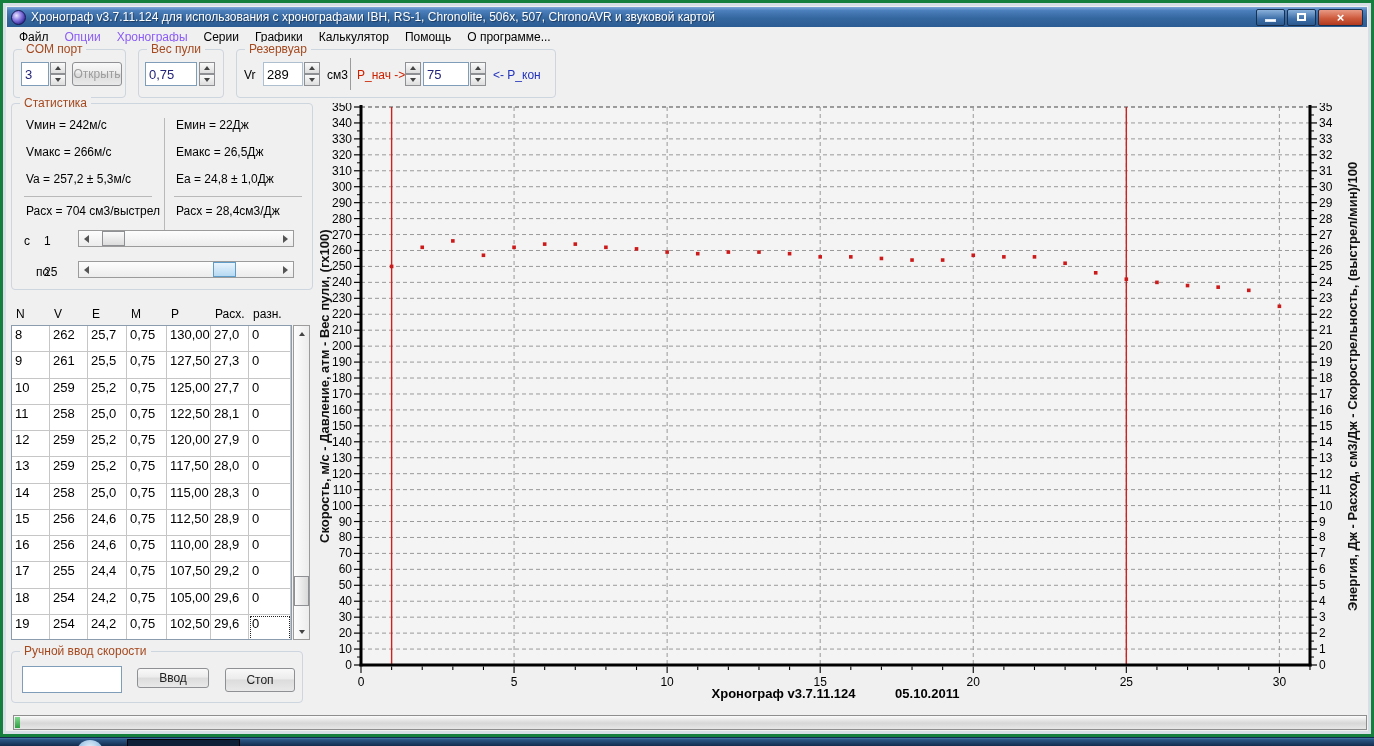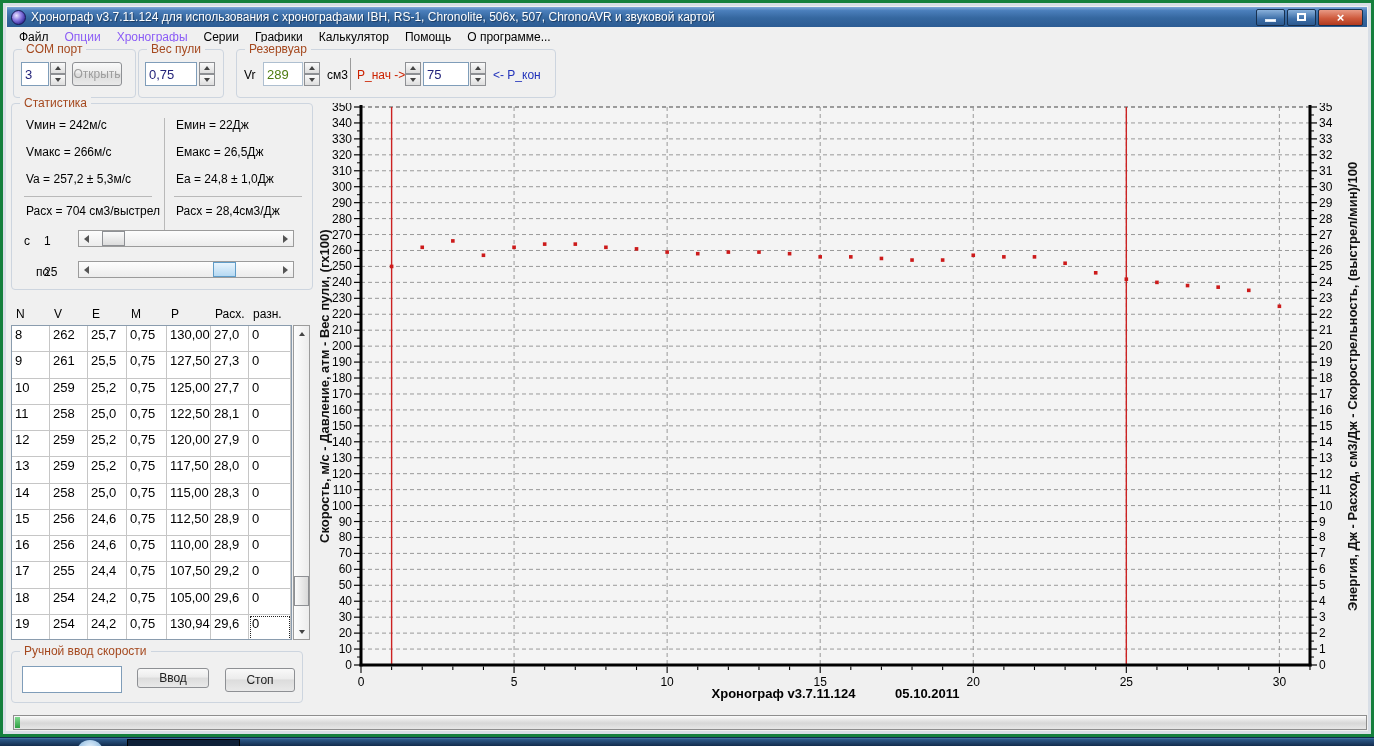--- a/index.html
+++ b/index.html
@@ -47,21 +47,21 @@
   }
   .groupbox > .gb-title {
     position:absolute; top:-8px; left:8px; background:#f0f0f0; padding:0 4px;
     color:#a5491f; white-space:nowrap;
   }
   
   .edit {
     border:1px solid #7f9db9; background:#fff; color:#23237a;
     font-family:"Liberation Sans",sans-serif; font-size:13px; padding:2px 3px; outline:none;
   }
-  .edit[disabled] { color:#4d7c0f; border-color:#aebfd0; background:#fff; }
+  .edit[disabled] { color:#000000; border-color:#aebfd0; background:#fff; }
   .btn {
     border:1px solid #8e9094; border-radius:3px; color:#222;
     background:linear-gradient(to bottom,#f9f9f9 0%,#ececec 45%,#dcdcdc 50%,#e9e9e9 100%);
     font-family:"Liberation Sans",sans-serif; font-size:12px;
     display:flex; align-items:center; justify-content:center;
   }
   .btn.disabled { color:#9d9d9d; }
   .updown { display:inline-flex; flex-direction:column; width:16px; }
   .updown span {
     flex:1; border:1px solid #8e9094; background:linear-gradient(#fafafa,#dedede);
@@ -165,21 +165,21 @@
       <div class="menu-item">Файл</div>
       <div class="menu-item disabled">Опции</div>
       <div class="menu-item disabled">Хронографы</div>
       <div class="menu-item">Серии</div>
       <div class="menu-item">Графики</div>
       <div class="menu-item">Калькулятор</div>
       <div class="menu-item">Помощь</div>
       <div class="menu-item">О программе...</div>
     </div>
 
-  <div class="groupbox" style="left:10px; top:46px; width:123px; height:49px;">
+  <div class="groupbox" style="left:10px; top:46px; width:113px; height:49px;">
     <span class="gb-title">COM порт</span>
     <input class="edit" style="position: absolute; left: 7px; top: 12px; width: 28px; height: 24px;" readonly="" value="3">
     <div class="updown" style="position:absolute; left:36px; top:12px; height:24px;">
       <span>
           <i class="tri-up"></i>
         </span>
       <span>
           <i class="tri-down"></i>
         </span>
     </div>
@@ -383,21 +383,21 @@
         <div class="grid-cell" style="width: 40px;">0,75</div>
         <div class="grid-cell" style="width: 44px;">105,00</div>
         <div class="grid-cell" style="width: 38px;">29,6</div>
         <div class="grid-cell" style="width: 42px;">0</div>
       </div>
       <div class="grid-row">
         <div class="grid-cell" style="width: 38px;">19</div>
         <div class="grid-cell" style="width: 38px;">254</div>
         <div class="grid-cell" style="width: 39px;">24,2</div>
         <div class="grid-cell" style="width: 40px;">0,75</div>
-        <div class="grid-cell" style="width: 44px;">130,94</div>
+        <div class="grid-cell" style="width: 44px;">102,50</div>
         <div class="grid-cell" style="width: 38px;">29,6</div>
         <div class="grid-cell focused" style="width: 42px;">0</div>
       </div>
     </div>
   <div class="vscroll">
     <div class="arrow up">
         <i class="tri-up"></i>
       </div>
     <div class="arrow down">
         <i class="tri-down"></i>

